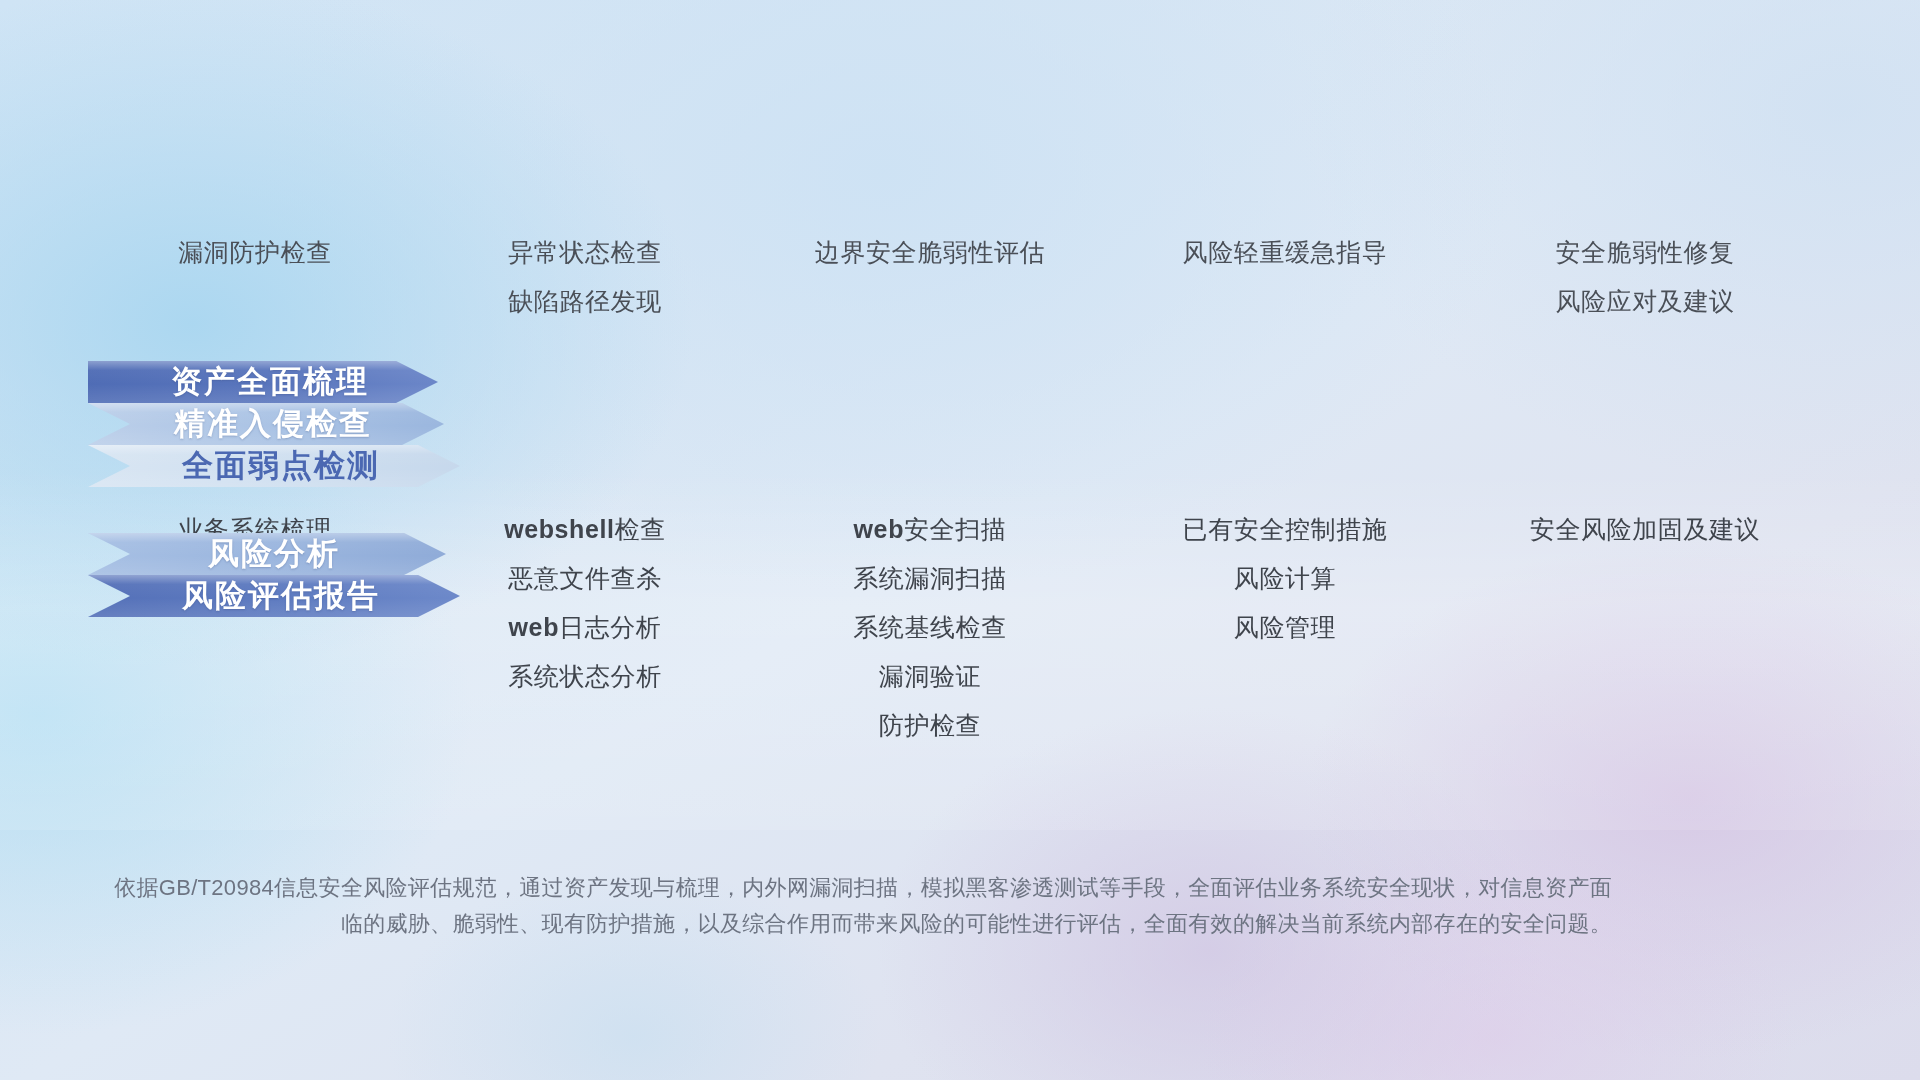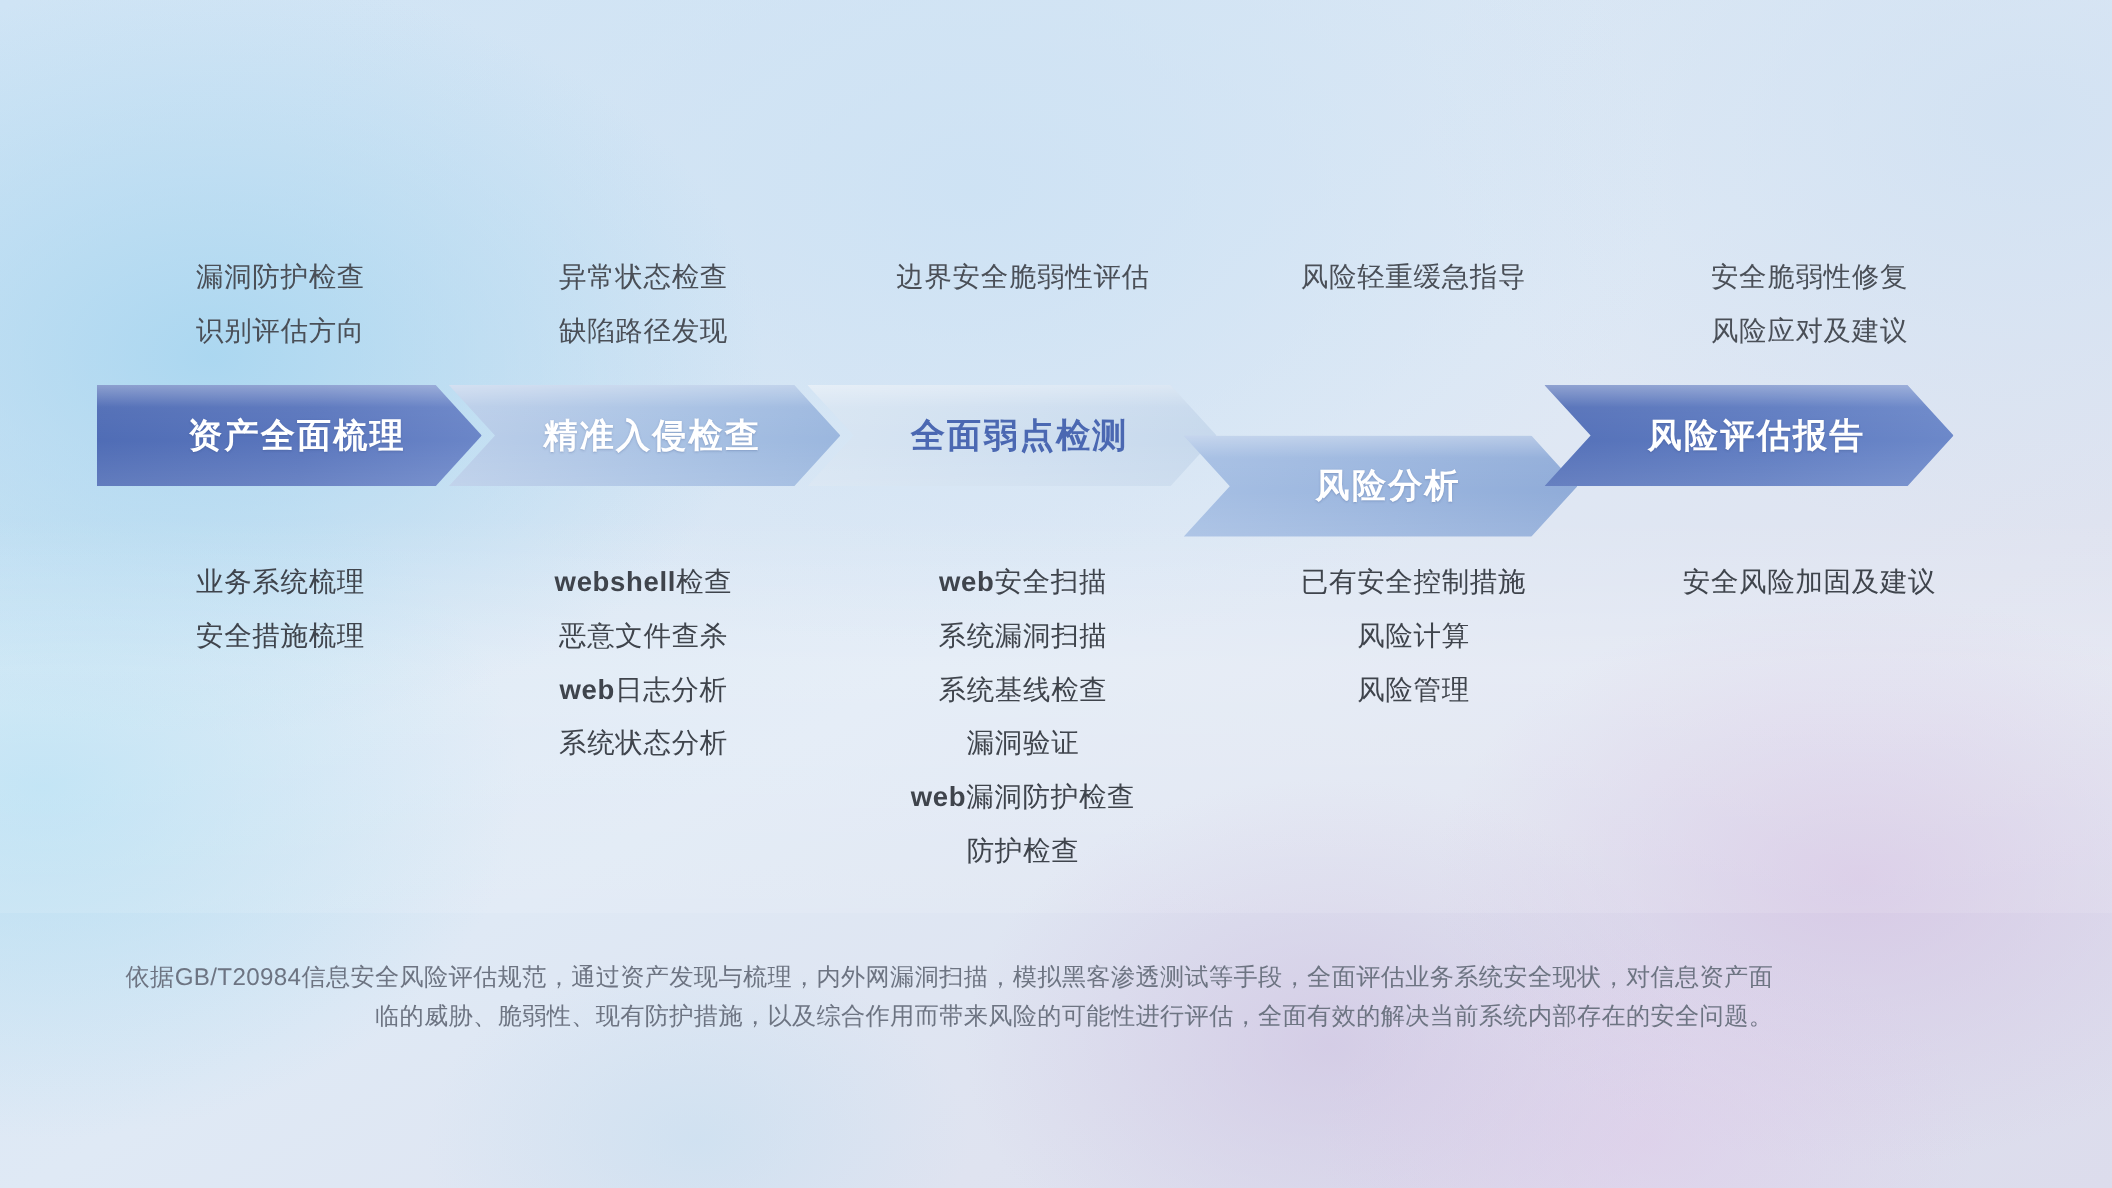--- a/index.html
+++ b/index.html
@@ -61,25 +61,26 @@
     line-height: 49px;
     color: #4a4f57;
     letter-spacing: 0.6px;
     white-space: nowrap;
   }
 
   
   #banner {
     position: absolute;
     left: 88px;
-    top: 350px;
+    top: 361px;
     width: 1742px;
     height: 92px;
     display: flex;
     z-index: 4;
+    flex-direction: column;
   }
   .seg {
     position: relative;
     height: 92px;
     display: flex;
     align-items: center;
     justify-content: center;
     margin-right: -30px;
     clip-path: polygon(0 0, calc(100% - 42px) 0, 100% 50%, calc(100% - 42px) 100%, 0 100%);
   }
@@ -138,21 +139,20 @@
   }
 </style>
 </head>
 <body>
 
 <div id="stage">
 
   <div class="cols layer" id="top-notes">
       <div class="col">
         <div class="note">漏洞防护检查</div>
-        <div class="note">识别评估方向</div>
       </div>
       <div class="col">
         <div class="note">异常状态检查</div>
         <div class="note">缺陷路径发现</div>
       </div>
       <div class="col">
         <div class="note">边界安全脆弱性评估</div>
       </div>
       <div class="col">
         <div class="note">风险轻重缓急指导</div>
@@ -190,21 +190,20 @@
         <div class="item"><span class="en">webshell</span><span class="zh">检查</span></div>
         <div class="item"><span class="zh">恶意文件查杀</span></div>
         <div class="item"><span class="en">web</span><span class="zh">日志分析</span></div>
         <div class="item"><span class="zh">系统状态分析</span></div>
       </div>
       <div class="col">
         <div class="item"><span class="en">web</span><span class="zh">安全扫描</span></div>
         <div class="item"><span class="zh">系统漏洞扫描</span></div>
         <div class="item"><span class="zh">系统基线检查</span></div>
         <div class="item"><span class="zh">漏洞验证</span></div>
-        <div class="item"><span class="en">web</span><span class="zh">漏洞防护检查</span></div>
         <div class="item"><span class="zh">防护检查</span></div>
       </div>
       <div class="col">
         <div class="item"><span class="zh">已有安全控制措施</span></div>
         <div class="item"><span class="zh">风险计算</span></div>
         <div class="item"><span class="zh">风险管理</span></div>
       </div>
       <div class="col">
         <div class="item"><span class="zh">安全风险加固及建议</span></div>
       </div>

